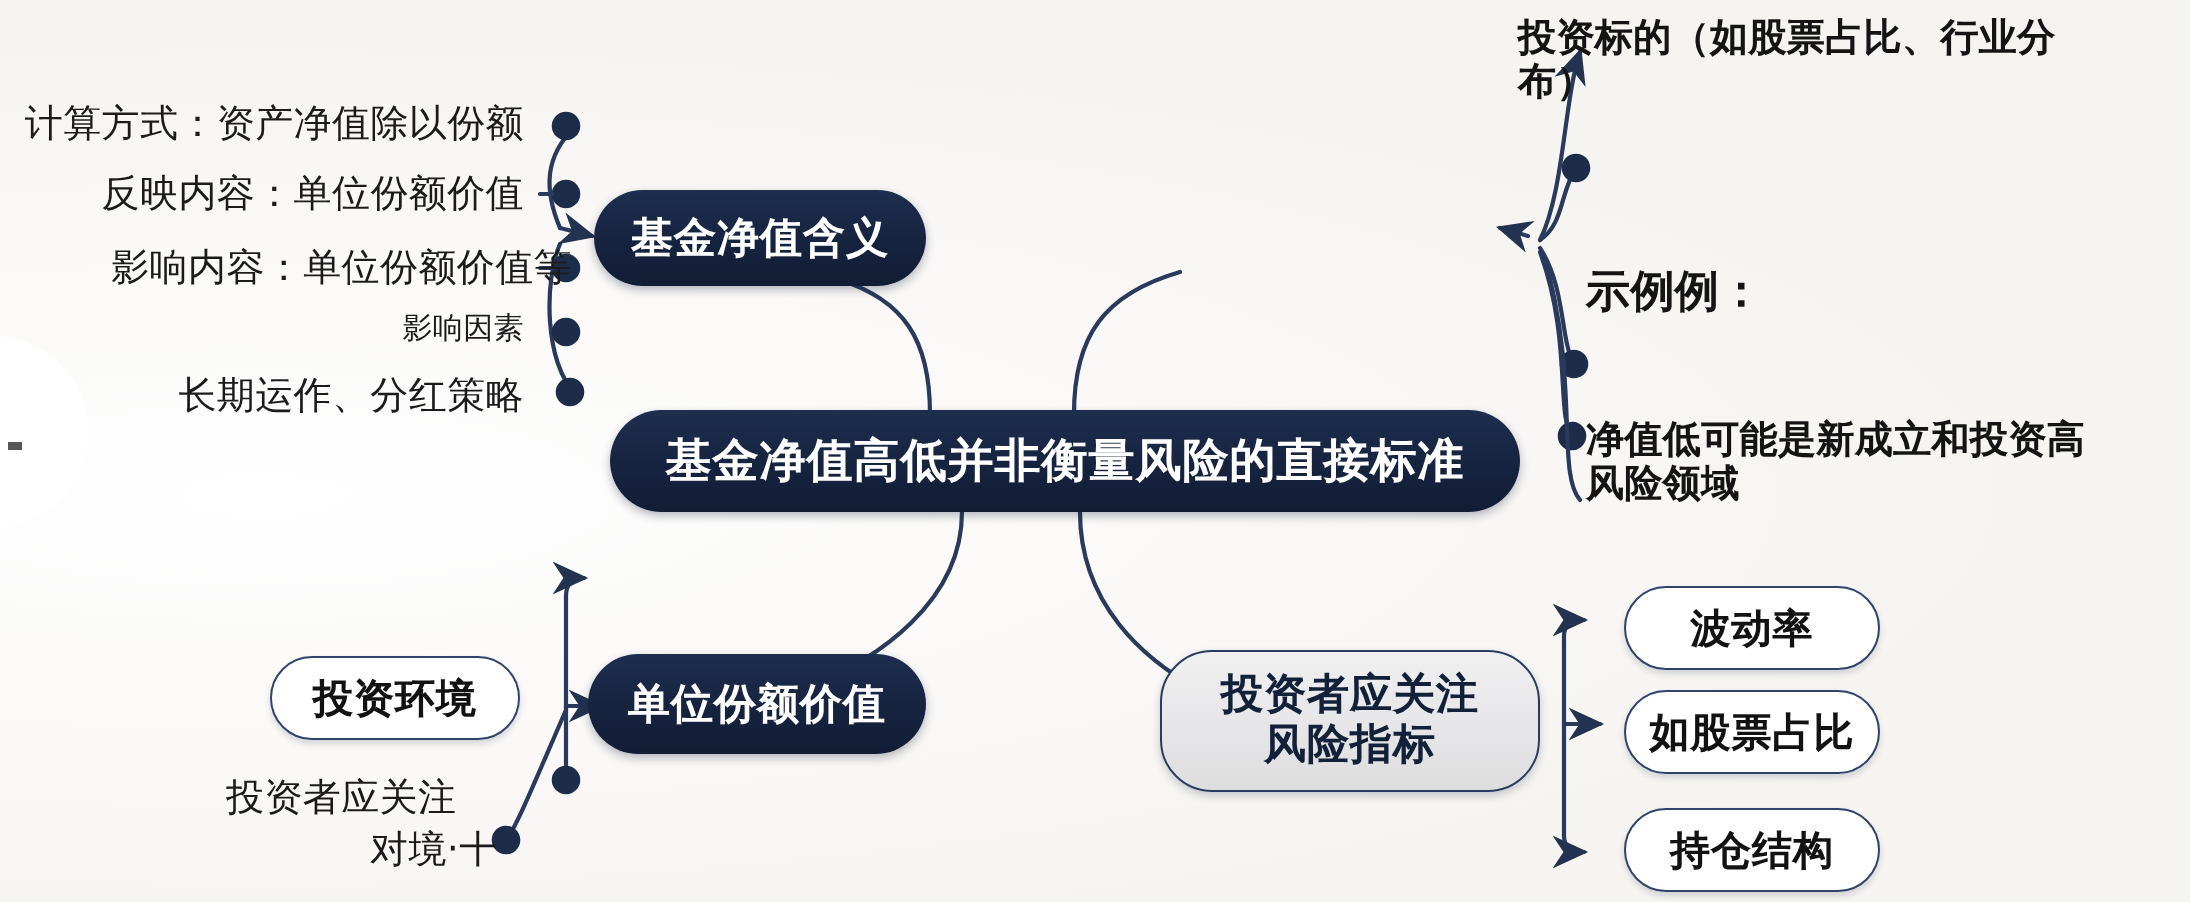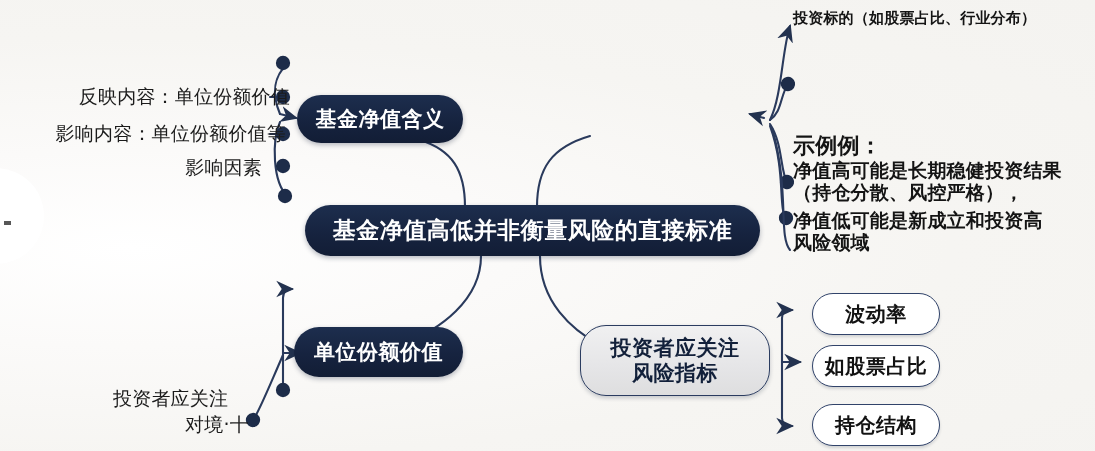--- a/index.html
+++ b/index.html
@@ -127,42 +127,43 @@
 
   <div class="node node-dark" style="left:297px;top:95px;width:166px;height:48px;font-size:21px;">基金净值含义</div>
 
 
   <div class="node node-dark" style="left:294px;top:327px;width:169px;height:50px;font-size:21px;">单位份额价值</div>
 
   <div class="node node-gray" style="left:580px;top:325px;width:190px;height:71px;font-size:21px;line-height:1.18;">投资者应关注
 风险指标</div>
 
 
+  <div class="node node-white" style="left:135px;top:328px;width:125px;height:42px;font-size:20px;">投资环境</div>
 
   <div class="node node-white" style="left:812px;top:293px;width:128px;height:42px;font-size:20px;">波动率</div>
 
   <div class="node node-white" style="left:812px;top:345px;width:128px;height:42px;font-size:20px;">如股票占比</div>
 
   <div class="node node-white" style="left:812px;top:404px;width:128px;height:42px;font-size:20px;">持仓结构</div>
 
+  <div class="text-line text-right" style="left:0px;top:49px;width:262px;font-size:19px;">计算方式：资产净值除以份额</div>
 
-  <div class="text-line text-right" style="left:0px;top:84px;width:262px;font-size:19px;padding-left:28px;">反映内容：单位份额价值</div>
+  <div class="text-line text-right" style="left:0px;top:84px;width:262px;font-size:19px;">反映内容：单位份额价值</div>
 
   <div class="text-line text-right" style="left:0px;top:121px;width:262px;font-size:19px;padding-left:24px;">影响内容：单位份额价值等</div>
 
-  <div class="text-line text-right" style="left:0px;top:155px;width:262px;font-size:19px;">影响因素</div>
+  <div class="text-line text-right" style="left:0px;top:155px;width:262px;font-size:15px;">影响因素</div>
 
+  <div class="text-line text-right" style="left:0px;top:185px;width:262px;font-size:19px;">长期运作、分红策略</div>
 
-  <div class="text-block" style="left:793px;top:9px;width:302px;font-size:15px;">投资标的（如股票占比、行业分布）</div>
+  <div class="text-block" style="left:759px;top:9px;width:302px;font-size:19px;">投资标的（如股票占比、行业分布）</div>
 
 
   <div class="text-block" style="left:793px;top:133px;width:302px;font-size:22px;">示例例：</div>
 
-  <div class="text-block" style="left:793px;top:160px;width:302px;font-size:19px;">净值高可能是长期稳健投资结果
-（持仓分散、风控严格），</div>
 
   <div class="text-block" style="left:793px;top:210px;width:302px;font-size:19px;">净值低可能是新成立和投资高
 风险领域</div>
 
   <div class="text-line" style="left:113px;top:386px;font-size:19px;">投资者应关注</div>
 
   <div class="text-line" style="left:185px;top:412px;font-size:19px;">对境‧十</div>
 
 </div>
 

